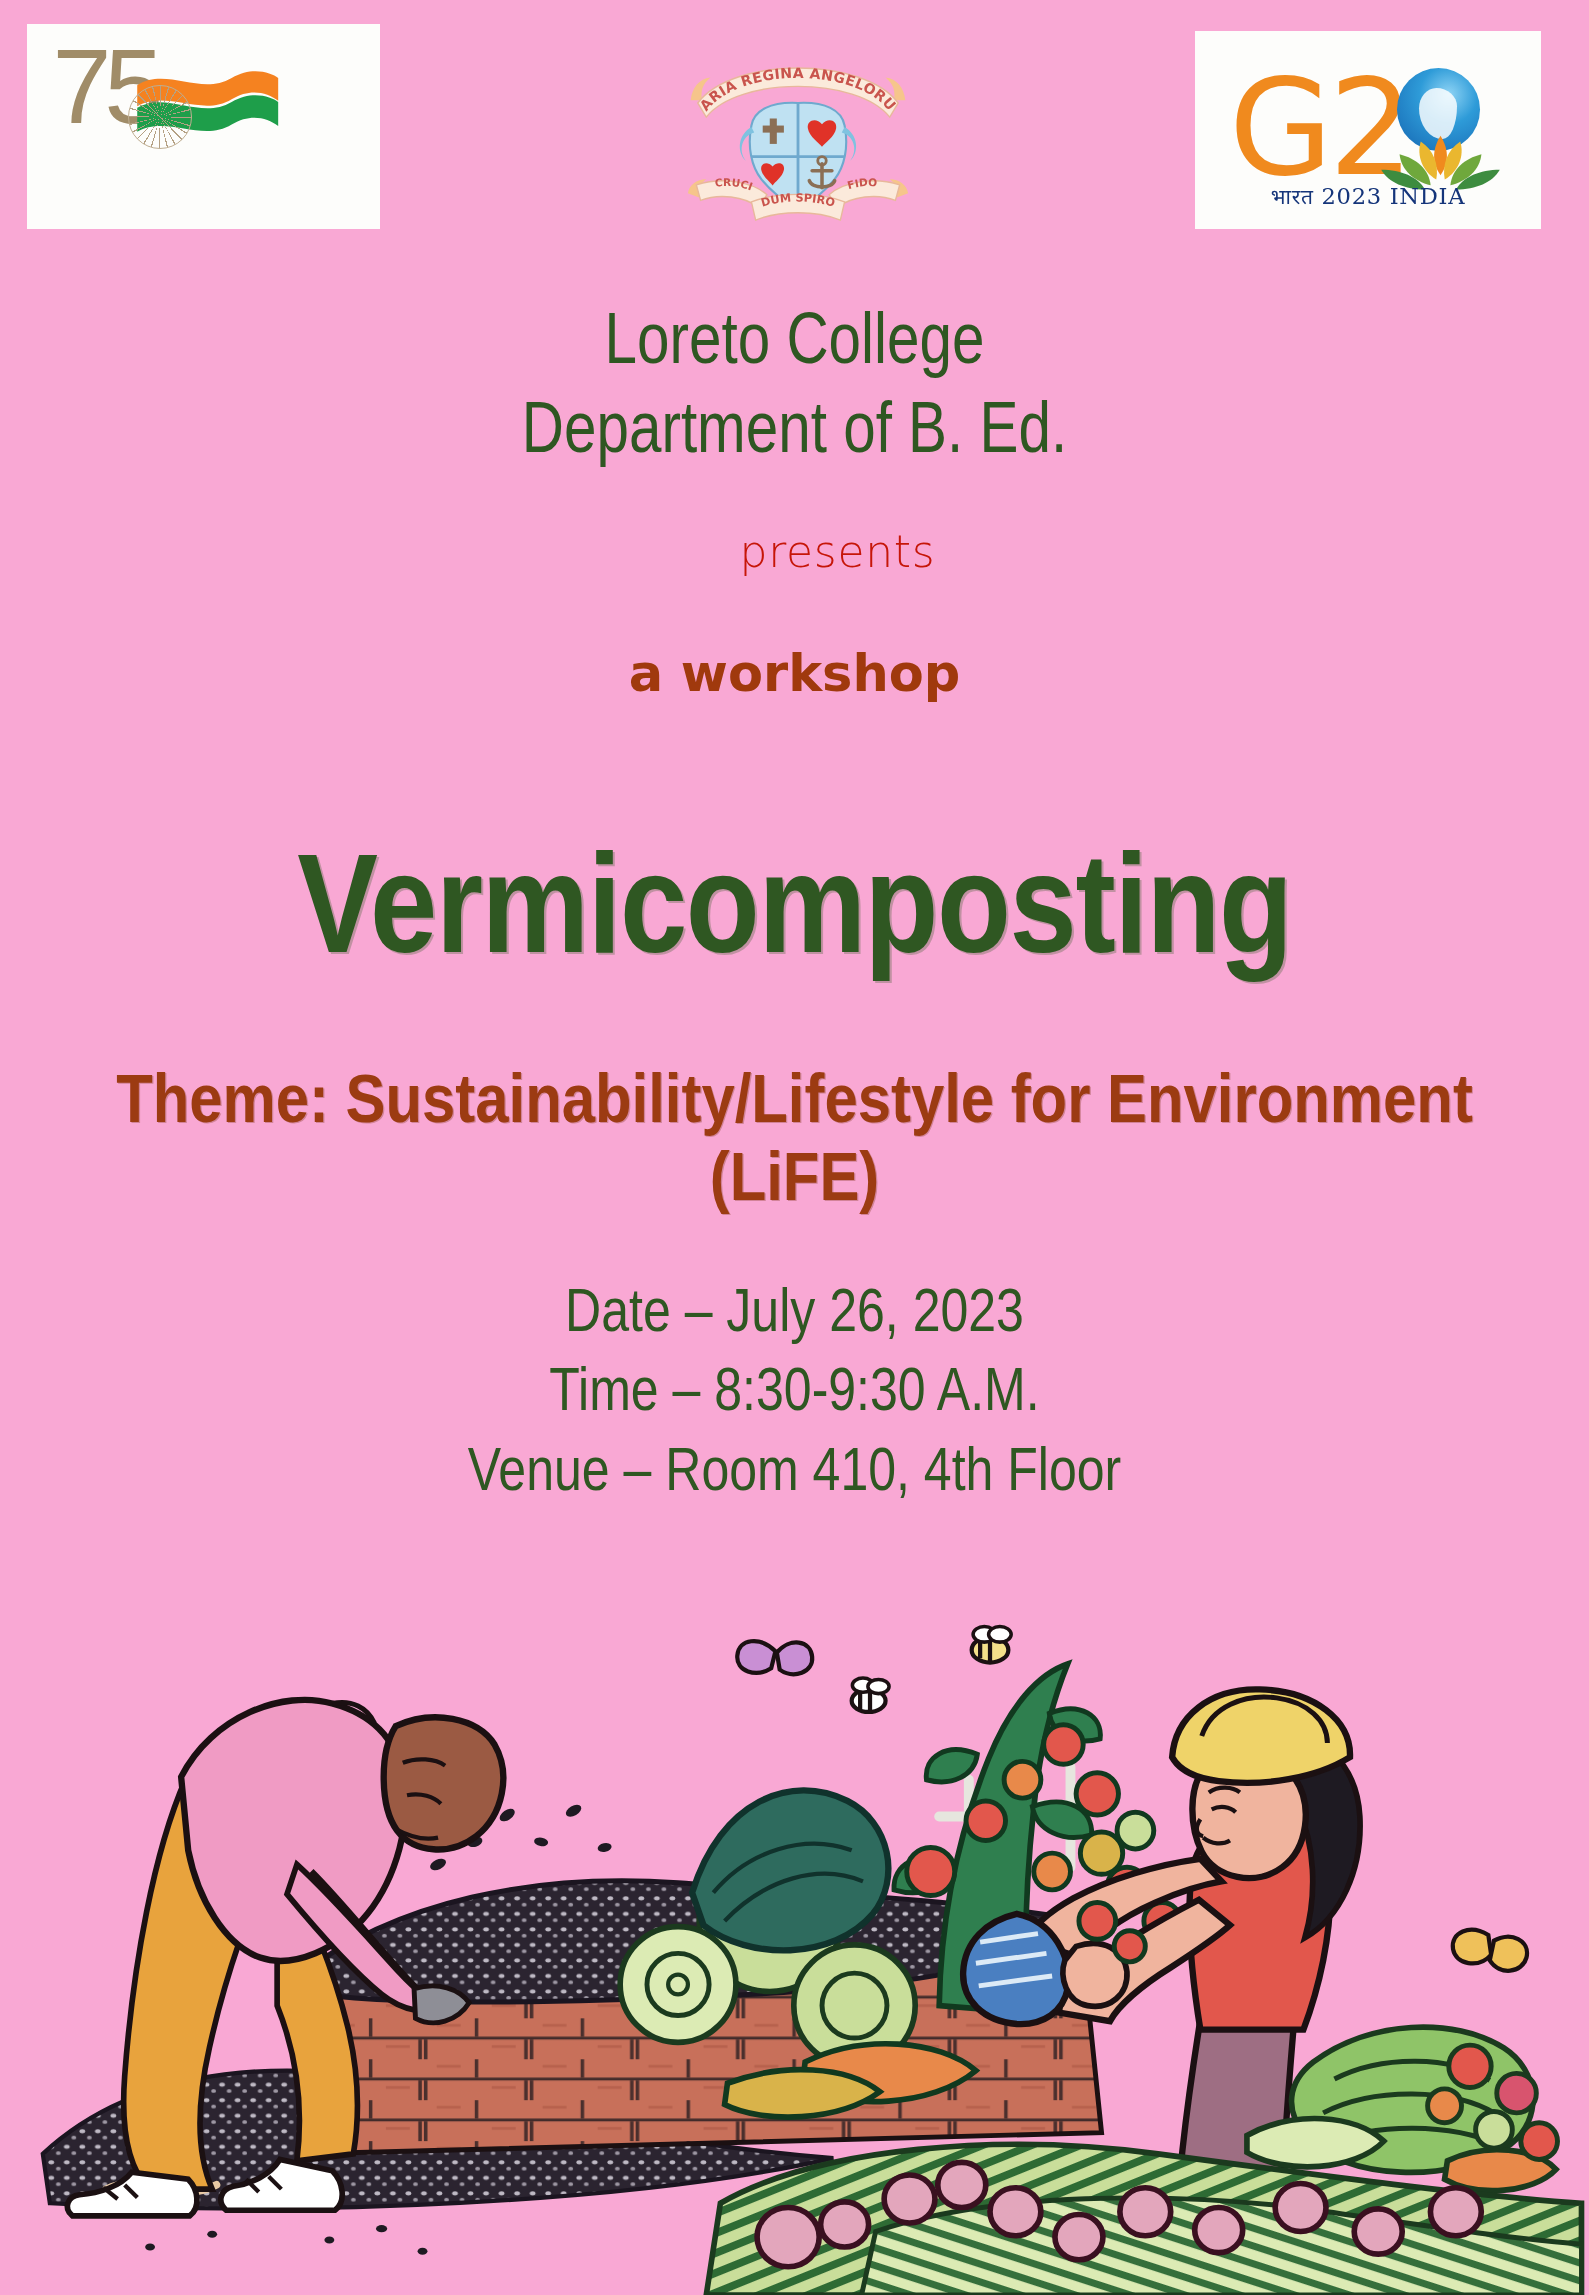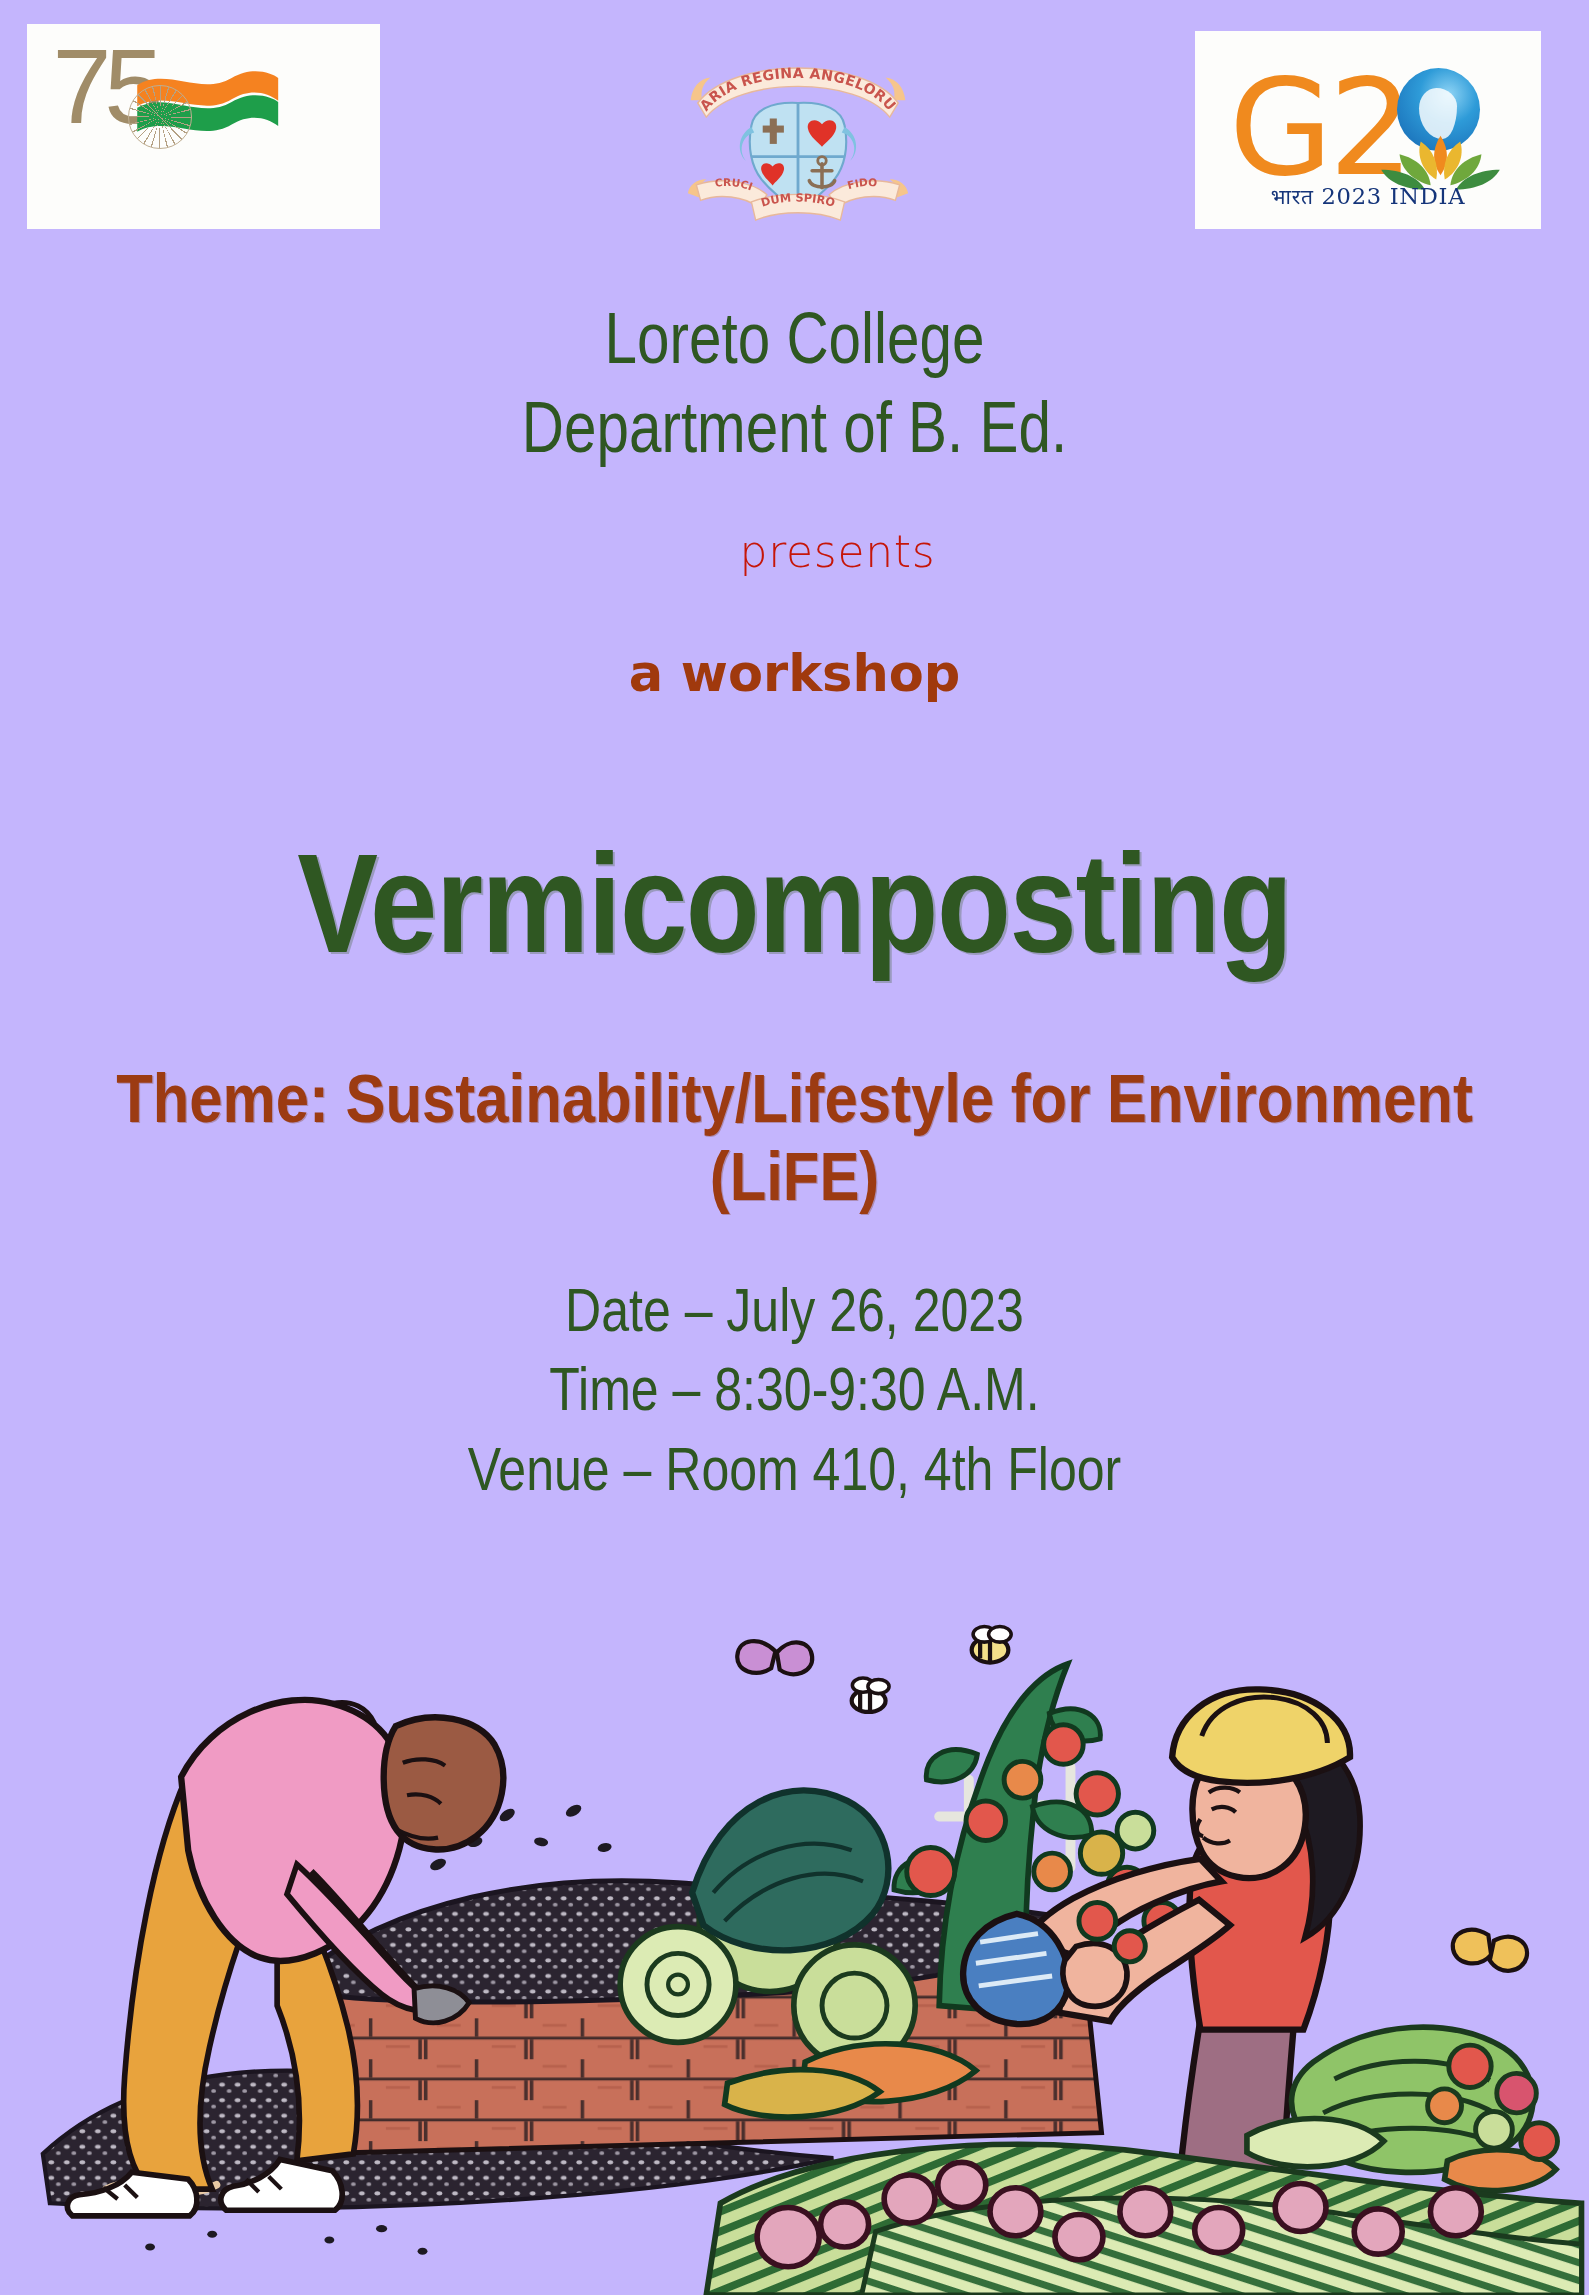--- a/index.html
+++ b/index.html
@@ -4,21 +4,21 @@
 <style>
   html, body {
     margin: 0;
     padding: 0;
     background: #c3d9b0;
   }
   .poster {
     position: relative;
     width: 1589px;
     height: 2295px;
-    background: #c4b5fd;
+    background: #f9a8d4;
     overflow: hidden;
     font-family: "Liberation Sans", sans-serif;
   }
 
   
   .logo-bar {
     position: absolute;
     top: 0; left: 0;
     width: 1589px;
     height: 233px;

